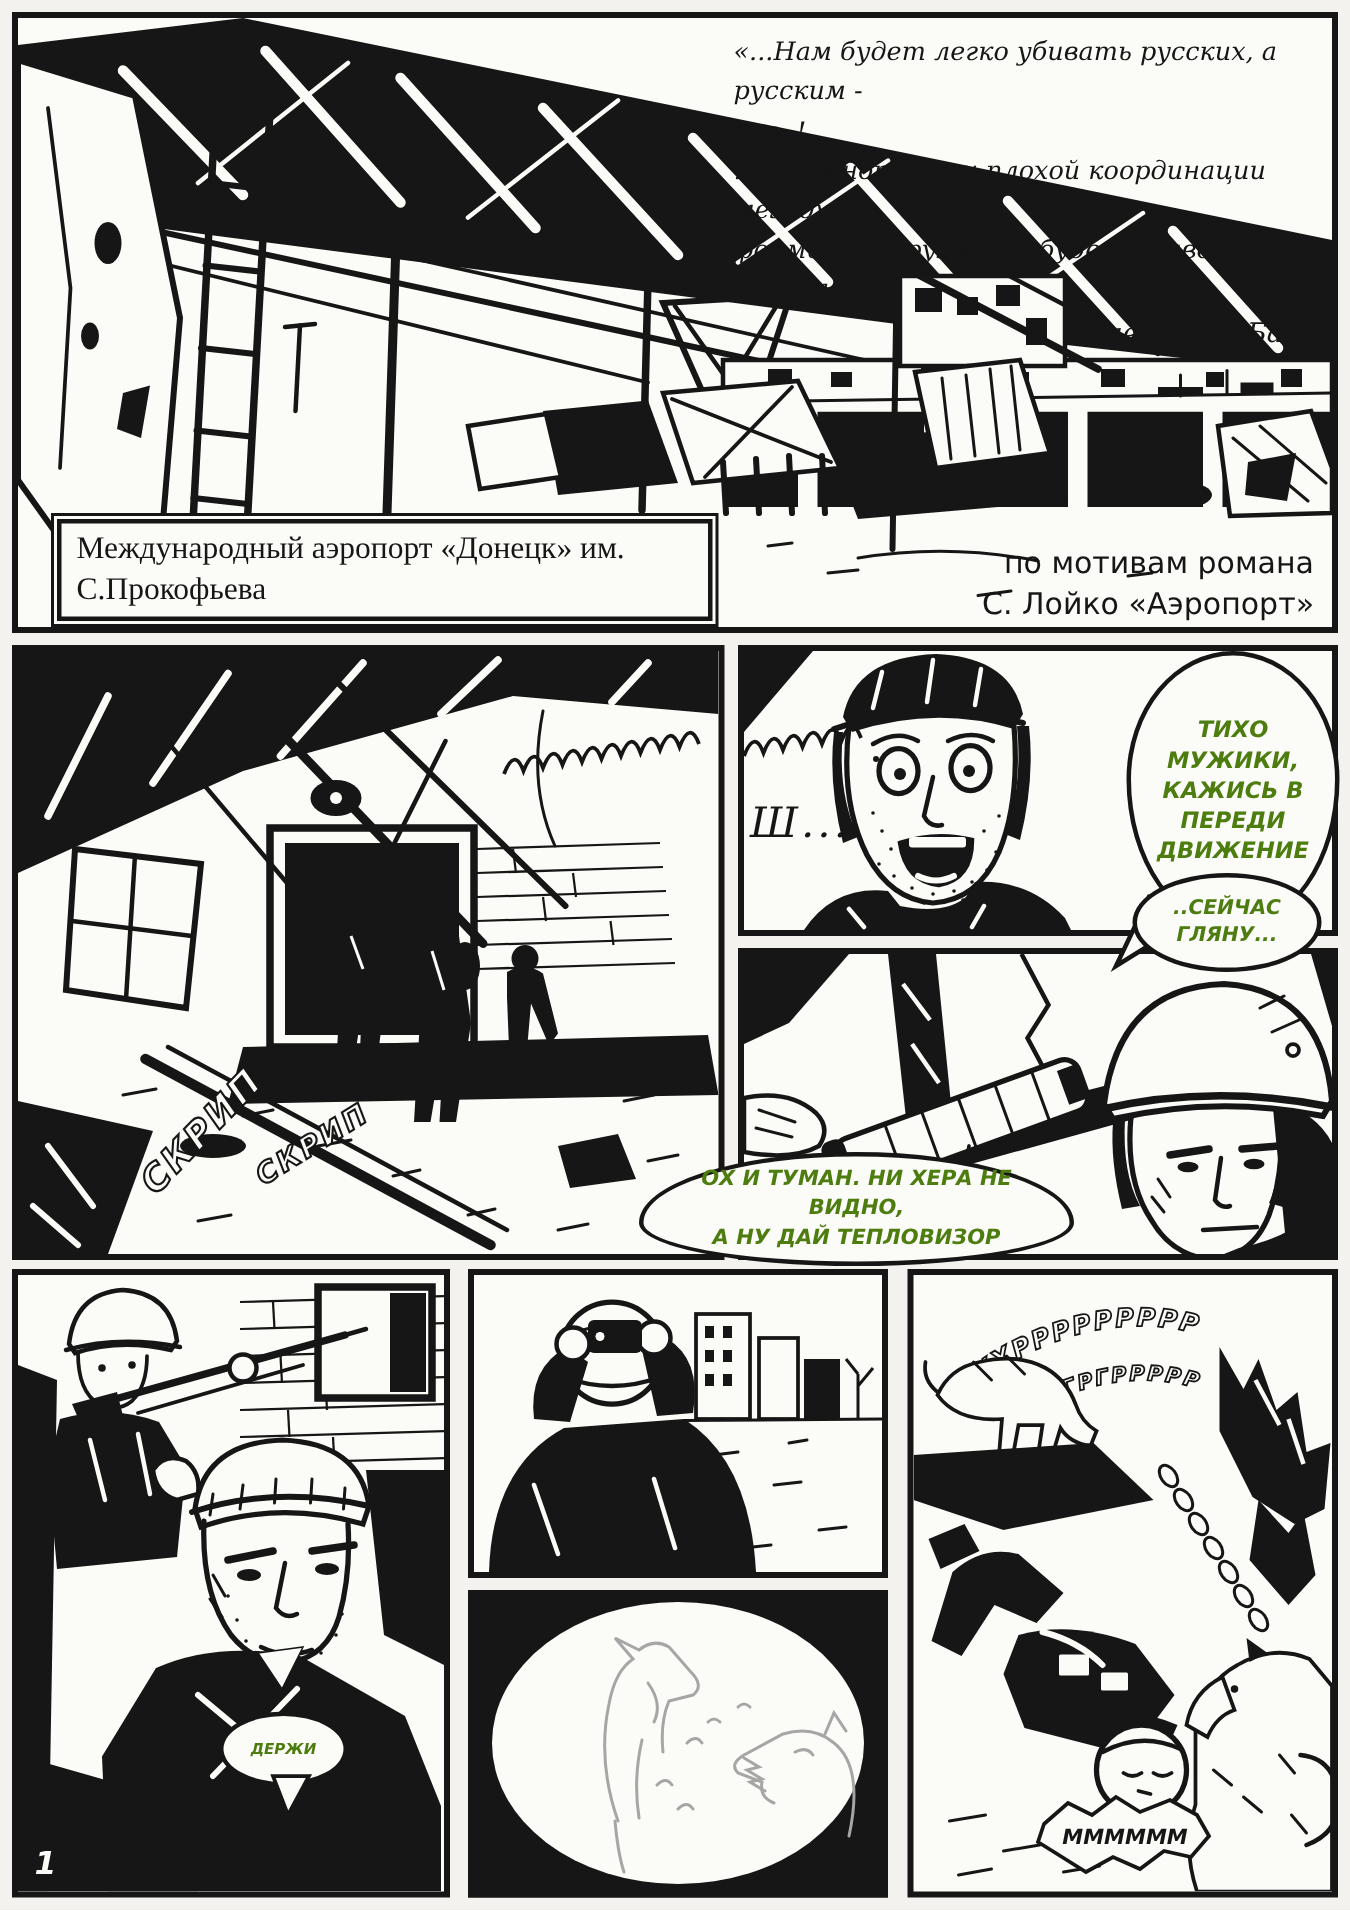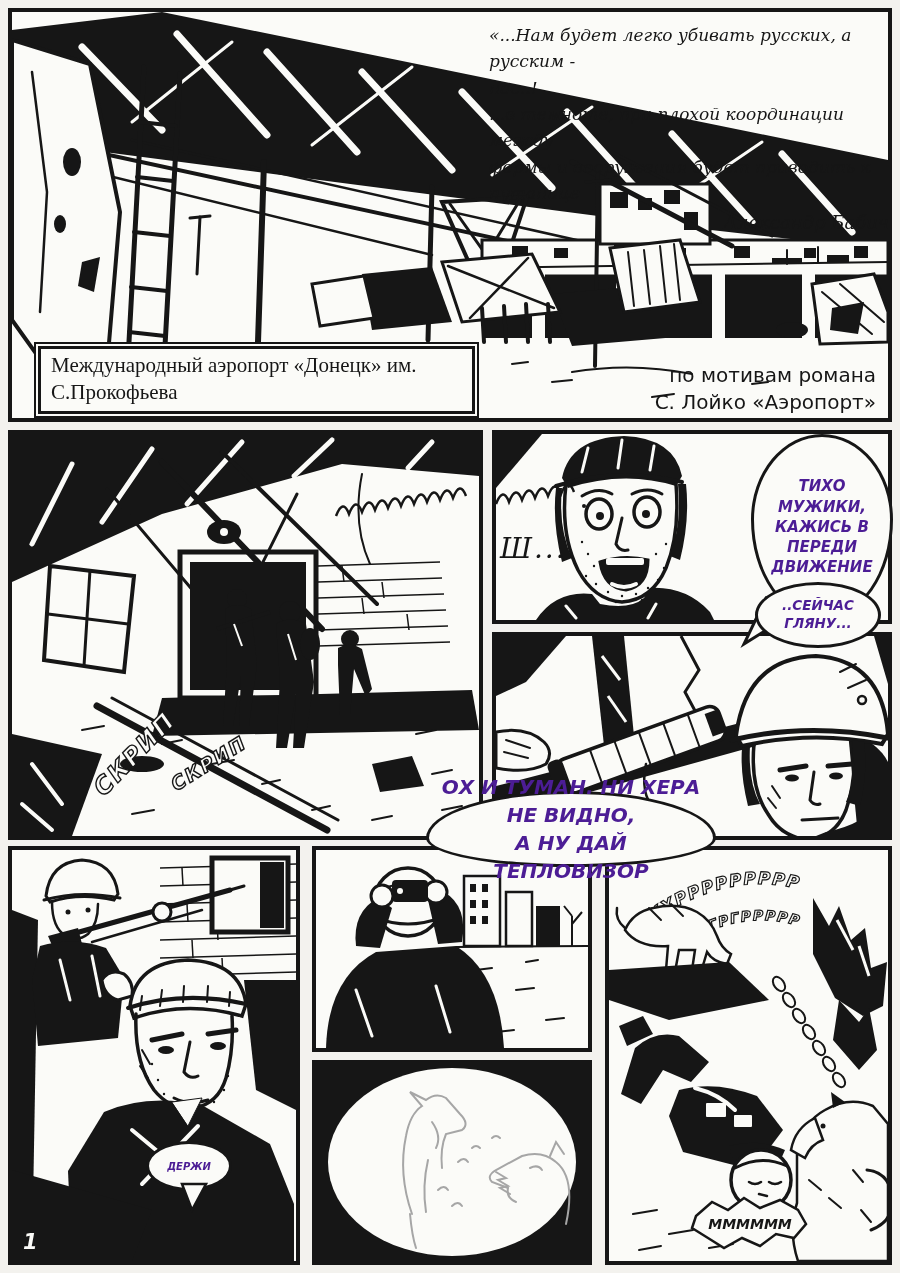--- a/index.html
+++ b/index.html
@@ -25,26 +25,26 @@
   .caption-box{position:absolute;left:14px;top:334px;width:437px;box-sizing:border-box;
                background:#fbfbf8;border:3px solid #161616;
                box-shadow:0 0 0 2px #fbfbf8,0 0 0 4px #161616;
                padding:3px 10px 5px;font-family:"Liberation Serif",serif;font-size:21px;line-height:1.28;margin-left:12px;}
   .based-on{position:absolute;right:12px;bottom:2px;text-align:right;
             font-size:20px;line-height:1.35;font-family:"DejaVu Sans",sans-serif;margin-left:28px;}
 
   
   .bubble{position:absolute;box-sizing:border-box;background:#fbfbf8;border:3px solid #161616;
           display:flex;align-items:center;justify-content:center;text-align:center;
-          font-weight:bold;font-style:italic;color:#4c1d95;z-index:10;padding:6px 8px;}
+          font-weight:bold;font-style:italic;color:#4d7c0f;z-index:10;padding:6px 8px;}
   #bubble-tiho{left:751px;top:434px;width:142px;height:186px;font-size:15px;line-height:1.35;
                border-radius:50% 50% 50% 50% / 46% 46% 54% 54%;}
   #bubble-seychas{left:755px;top:582px;width:126px;height:66px;font-size:13.5px;line-height:1.3;
                   border-radius:50%;z-index:12;}
-  #bubble-tuman{left:426px;top:791px;width:290px;height:76px;font-size:20px;line-height:1.4;
+  #bubble-tuman{left:426px;top:768px;width:290px;height:76px;font-size:14px;line-height:1.4;
                 border-radius:50% 50% 50% 50% / 62% 62% 38% 38%;z-index:12;}
   #bubble-derzhi{left:146px;top:1141px;width:86px;height:50px;font-size:10px;border-radius:50%;}
 
   
   .sfx-skrip{position:absolute;font-weight:800;font-style:italic;color:#fbfbf8;
              -webkit-text-stroke:1.4px #161616;text-shadow:0 0 1px #161616;
              letter-spacing:2px;z-index:5;}
   #sfx-skrip1{left:82px;top:740px;font-size:24px;transform:rotate(-46deg);}
   #sfx-skrip2{left:166px;top:752px;font-size:19px;transform:rotate(-32deg);}
   #sfx-sh{position:absolute;left:500px;top:532px;font-family:"DejaVu Serif",serif;

